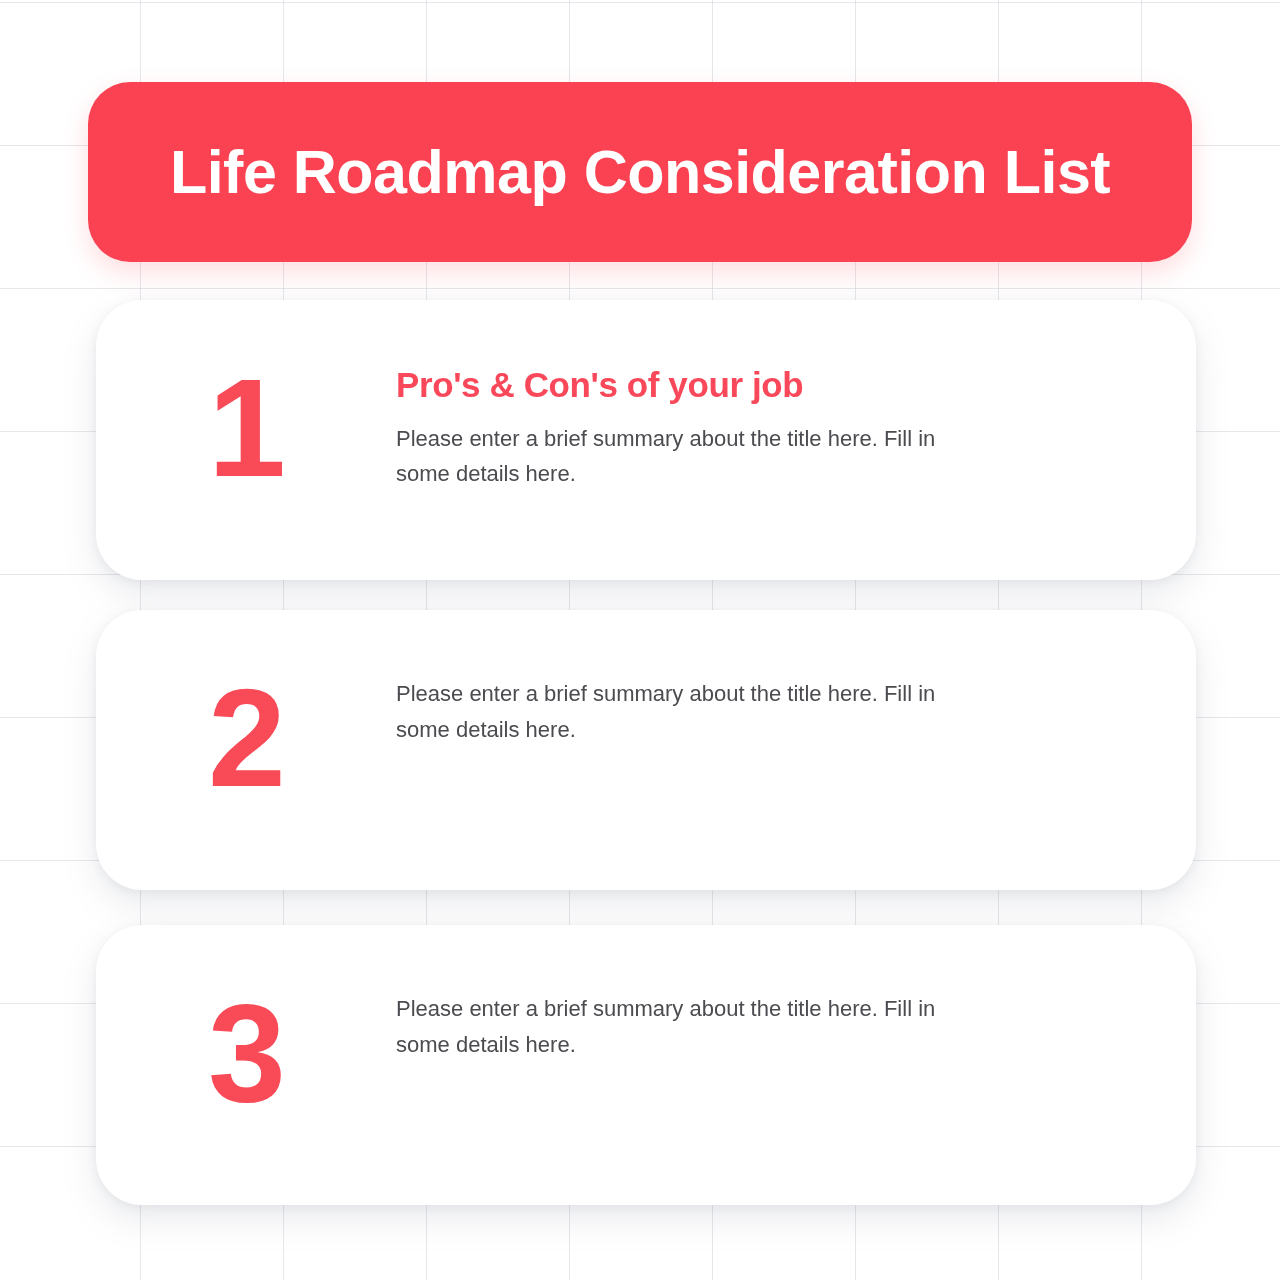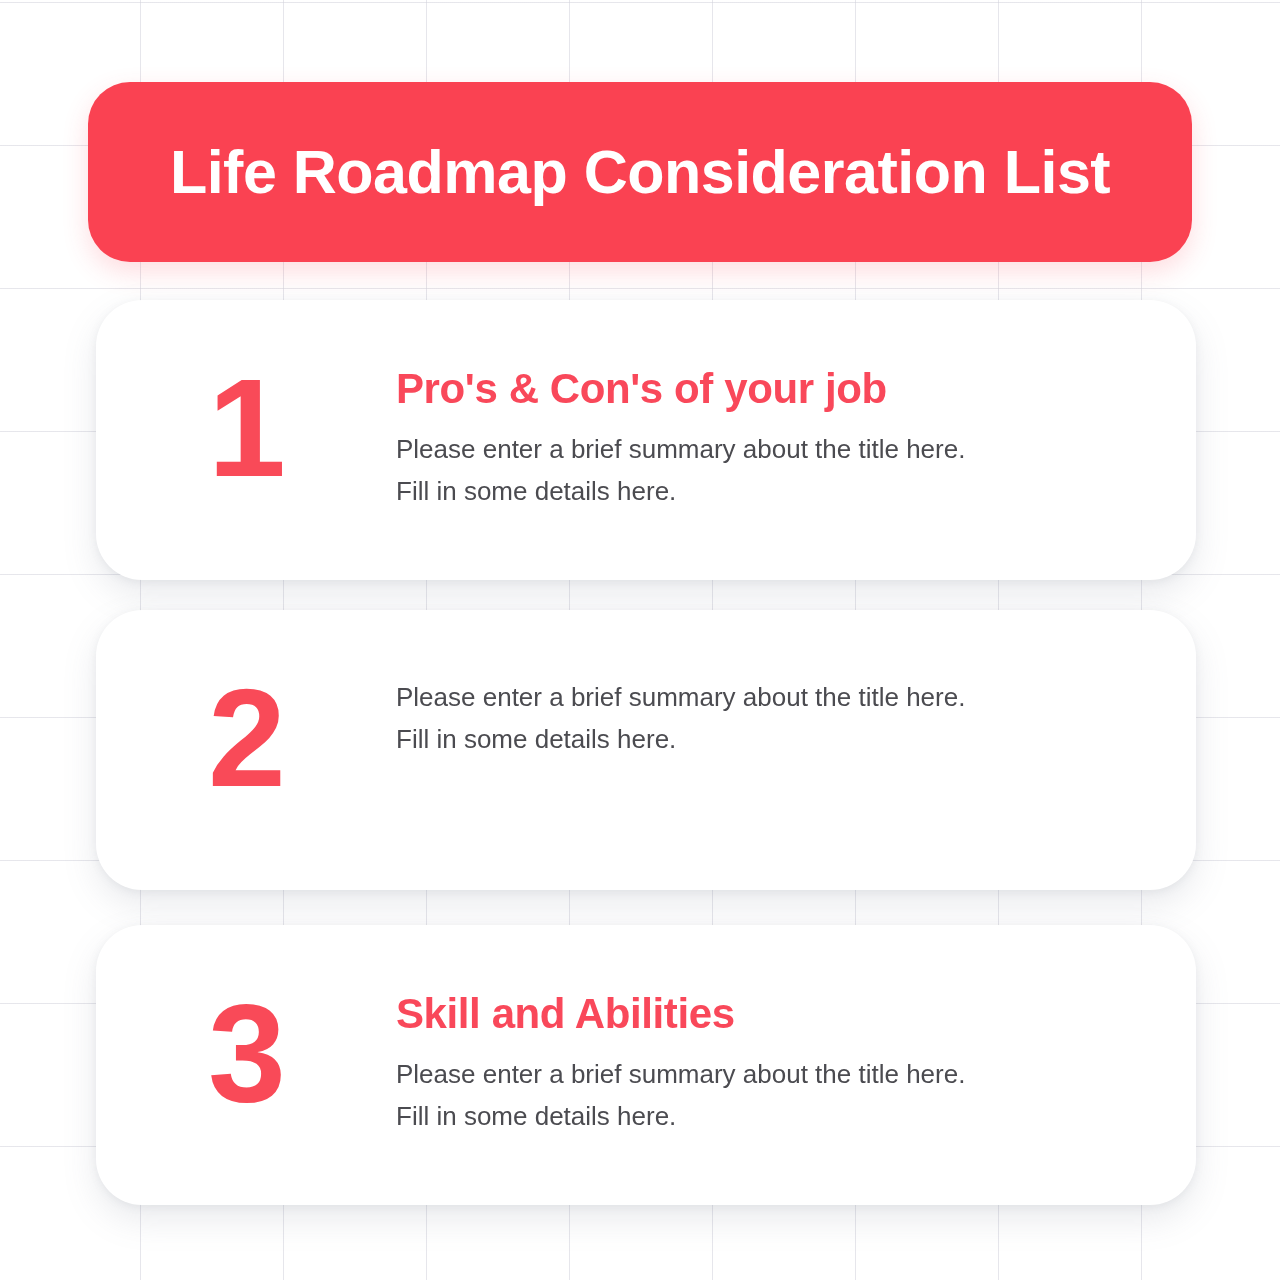--- a/index.html
+++ b/index.html
@@ -88,31 +88,31 @@
   }
 
   .item-body {
     flex: 1 1 auto;
     padding-top: 66px;
     padding-right: 100px;
   }
 
   .item-title {
     color: #f9485a;
-    font-size: 42px;
+    font-size: 35px;
     font-weight: bold;
     letter-spacing: -0.4px;
     line-height: 1.1;
     margin: 0 0 16px 0;
     white-space: nowrap;
   }
 
   .item-desc {
     color: #4b4b50;
-    font-size: 26px;
+    font-size: 22px;
     line-height: 1.62;
     margin: 0;
     max-width: 590px;
   }
 </style>
 </head>
 <body>
 
 <div id="grid-bg"></div>
 
@@ -133,18 +133,17 @@
   <div class="item-card" id="card-2">
     <div class="item-number">2</div>
     <div class="item-body">
       <div class="item-desc">Please enter a brief summary about the title here. Fill in some details here.</div>
     </div>
   </div>
 
   <div class="item-card" id="card-3">
     <div class="item-number">3</div>
     <div class="item-body">
-      <div class="item-title">Skill  and Abilities</div>
       <div class="item-desc">Please enter a brief summary about the title here. Fill in some details here.</div>
     </div>
   </div>
 
 </div>
 
 </body></html>

